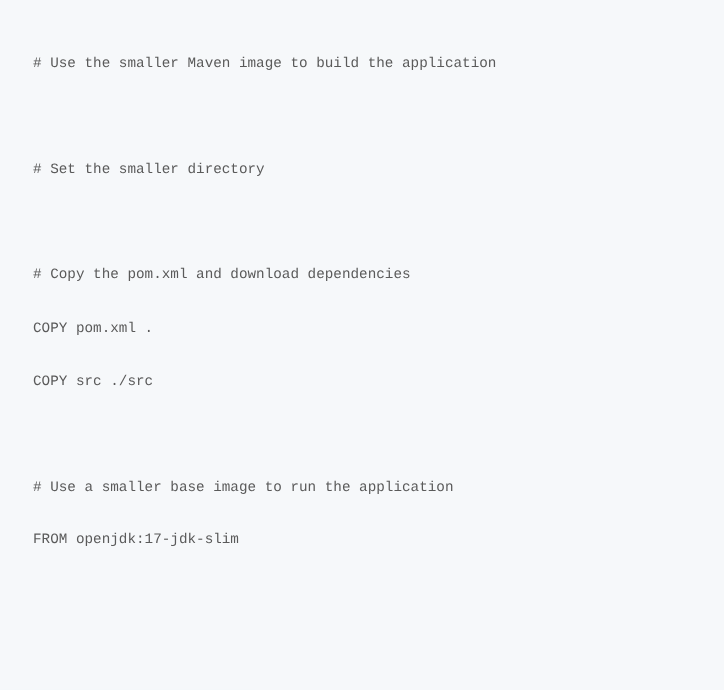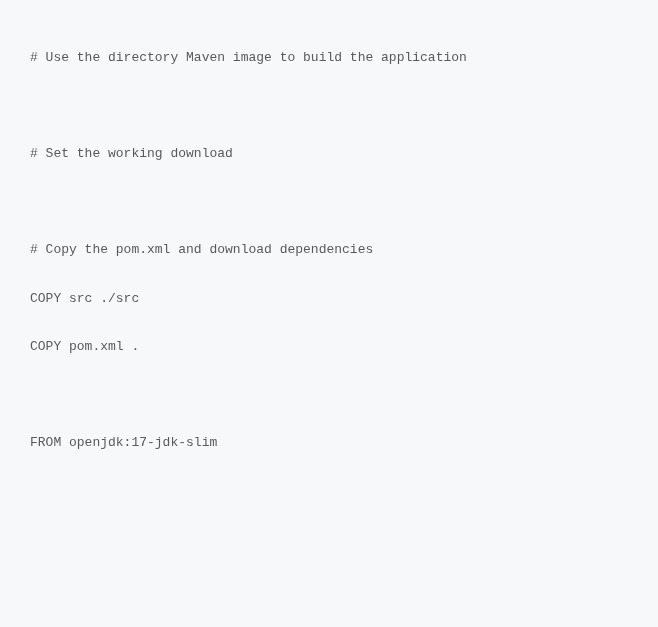--- a/index.html
+++ b/index.html
@@ -21,28 +21,29 @@
       white-space: pre;
     }
     .line {
       display: block;
     }
   </style>
 </head>
 <body>
 
 <div class="code-block">
-<span class="line"># Use the directory Maven image to build the application</span>
+<span class="line"># Use the smaller Maven image to build the application</span>
 <span class="line">&nbsp;</span>
-<span class="line"># Set the working download</span>
+<span class="line"># Set the smaller directory</span>
 <span class="line">&nbsp;</span>
 <span class="line"># Copy the pom.xml and download dependencies</span>
+<span class="line">COPY pom.xml .</span>
 <span class="line">COPY src ./src</span>
-<span class="line">COPY pom.xml .</span>
 <span class="line">&nbsp;</span>
+<span class="line"># Use a smaller base image to run the application</span>
 <span class="line">FROM openjdk:17-jdk-slim</span>
 
 
 
 
 
 
 
 
 

